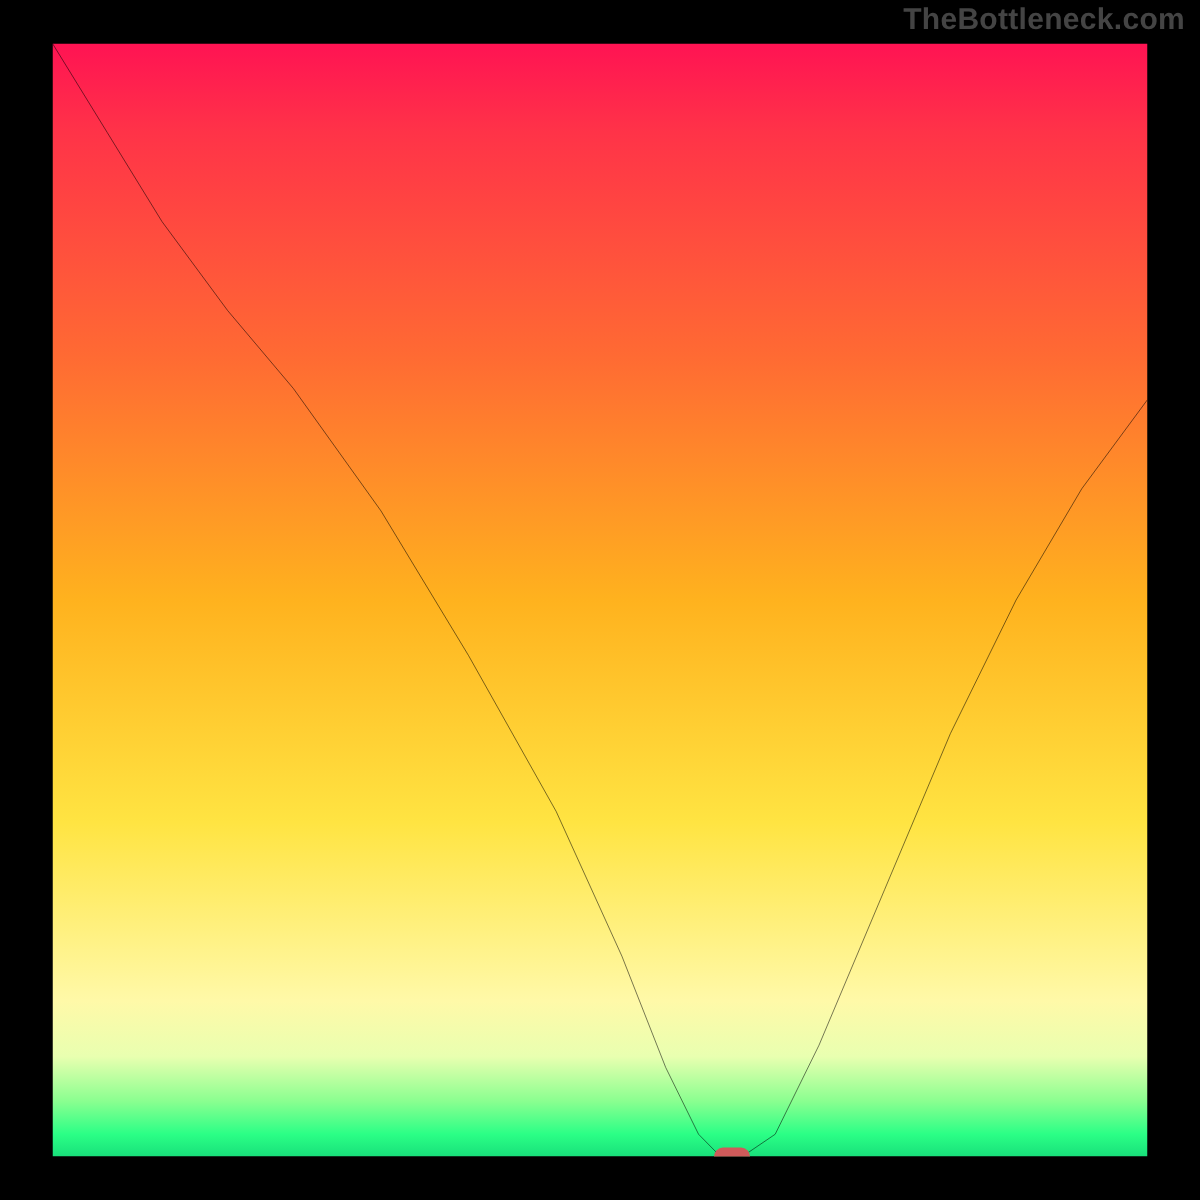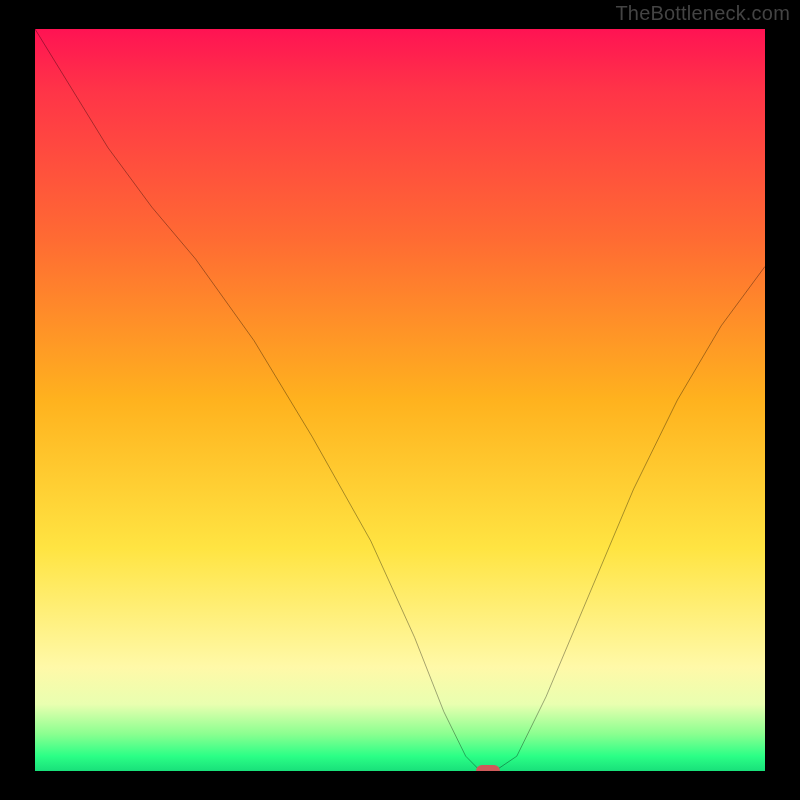--- a/index.html
+++ b/index.html
@@ -16,21 +16,21 @@
     width: 800px;
     height: 800px;
     background: #000;
   }
   .watermark {
     position: absolute;
     top: 2px;
     right: 10px;
     color: #444;
     font-size: 20px;
-    font-weight: 400;
+    font-weight: 700;
     letter-spacing: 0.2px;
     user-select: none;
     margin-left: 35px;
   }
   .plot-area {
     position: absolute;
     left: 35px;
     top: 29px;
     width: 730px;
     height: 742px;

